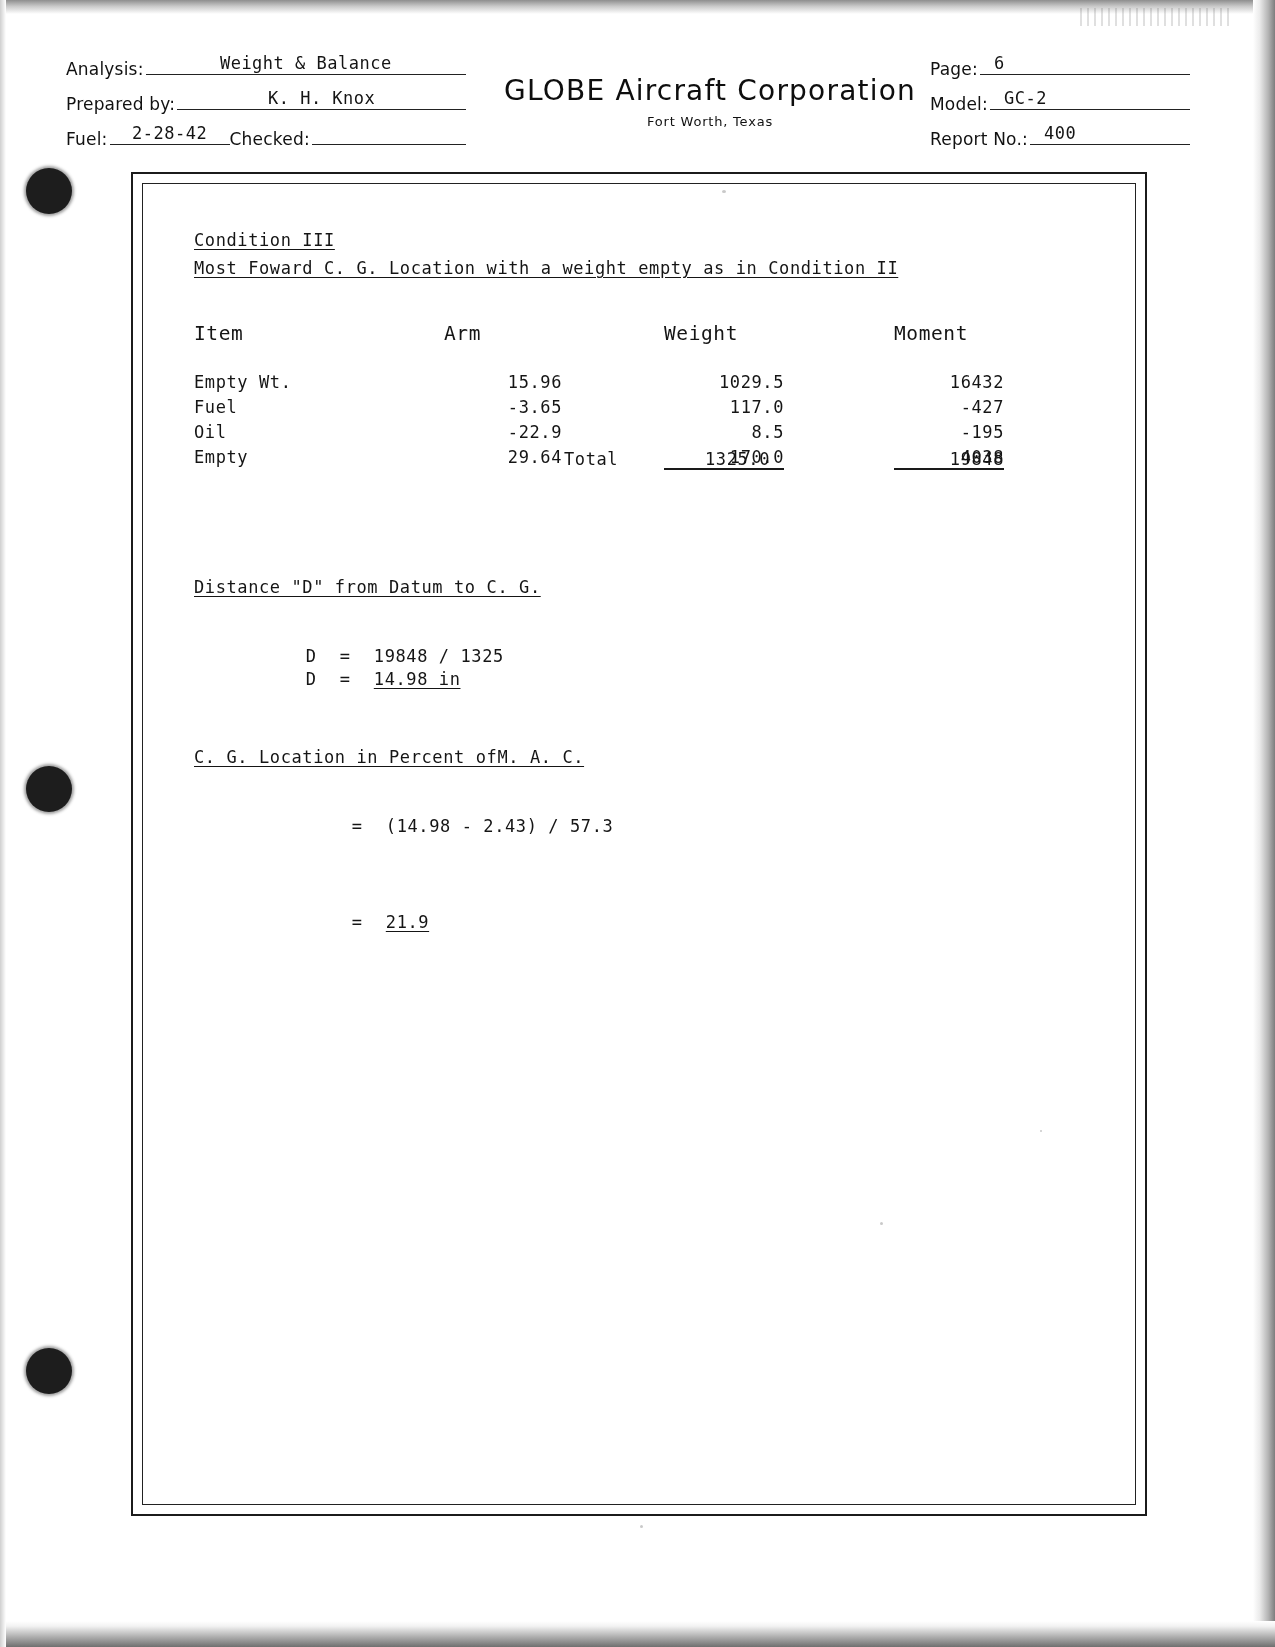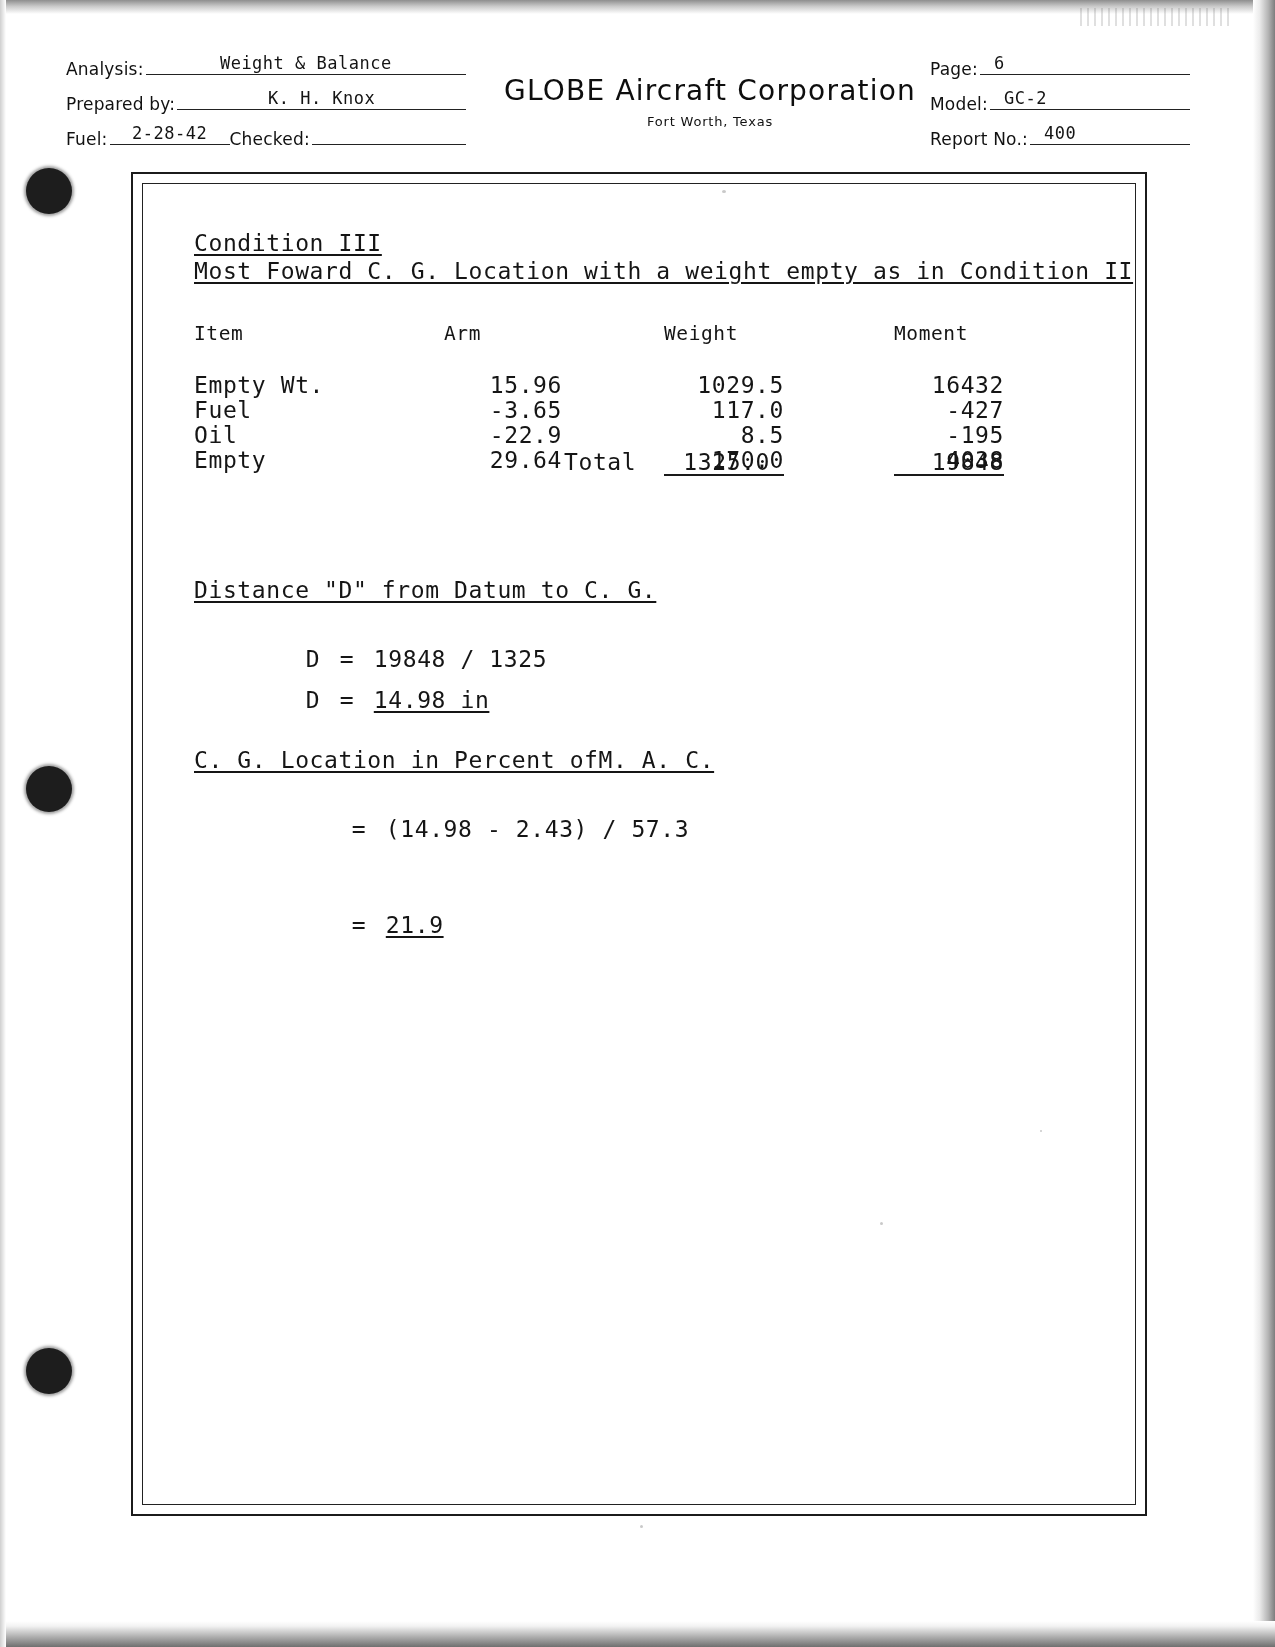--- a/index.html
+++ b/index.html
@@ -154,21 +154,21 @@
   .body {
     position: absolute;
     left: 186px; top: 172px;
     width: 900px;
     height: 1340px;
     font-family: "DejaVu Sans Mono", monospace;
     color: #141414;
   }
   .mono {
     font-family: "DejaVu Sans Mono", monospace;
-    font-size: 23px;
+    font-size: 17px;
     letter-spacing: 0.6px;
     color: #151515;
     white-space: pre;
   }
   .ul { text-decoration: underline; text-underline-offset: 3px; }
 
   .ln { position: absolute; white-space: pre; }
 
   
   .cond-1 { left: 8px; top: 58px; }
@@ -205,21 +205,21 @@
     width: 820px;
     height: 26px;
   }
   .c-total-lbl { position: absolute; left: 370px; }
   .c-total-wt  { position: absolute; left: 456px; width: 120px; text-align: right; }
   .c-total-mom { position: absolute; left: 700px; width: 110px; text-align: right; }
 
   
   .sec-d-title   { left: 8px;  top: 405px; }
   .sec-d-l1      { left: 62px; top: 455px; }
-  .sec-d-l2      { left: 62px; top: 496px; }
+  .sec-d-l2      { left: 62px; top: 478px; }
 
   .sec-p-title   { left: 8px;  top: 575px; }
   .sec-p-l1      { left: 108px; top: 625px; }
   .sec-p-l2      { left: 108px; top: 673px; }
   .sec-p-l3      { left: 108px; top: 721px; }
 
   .eq { display: inline-block; width: 34px; }
   .dlab { display: inline-block; width: 34px; }
 
   

